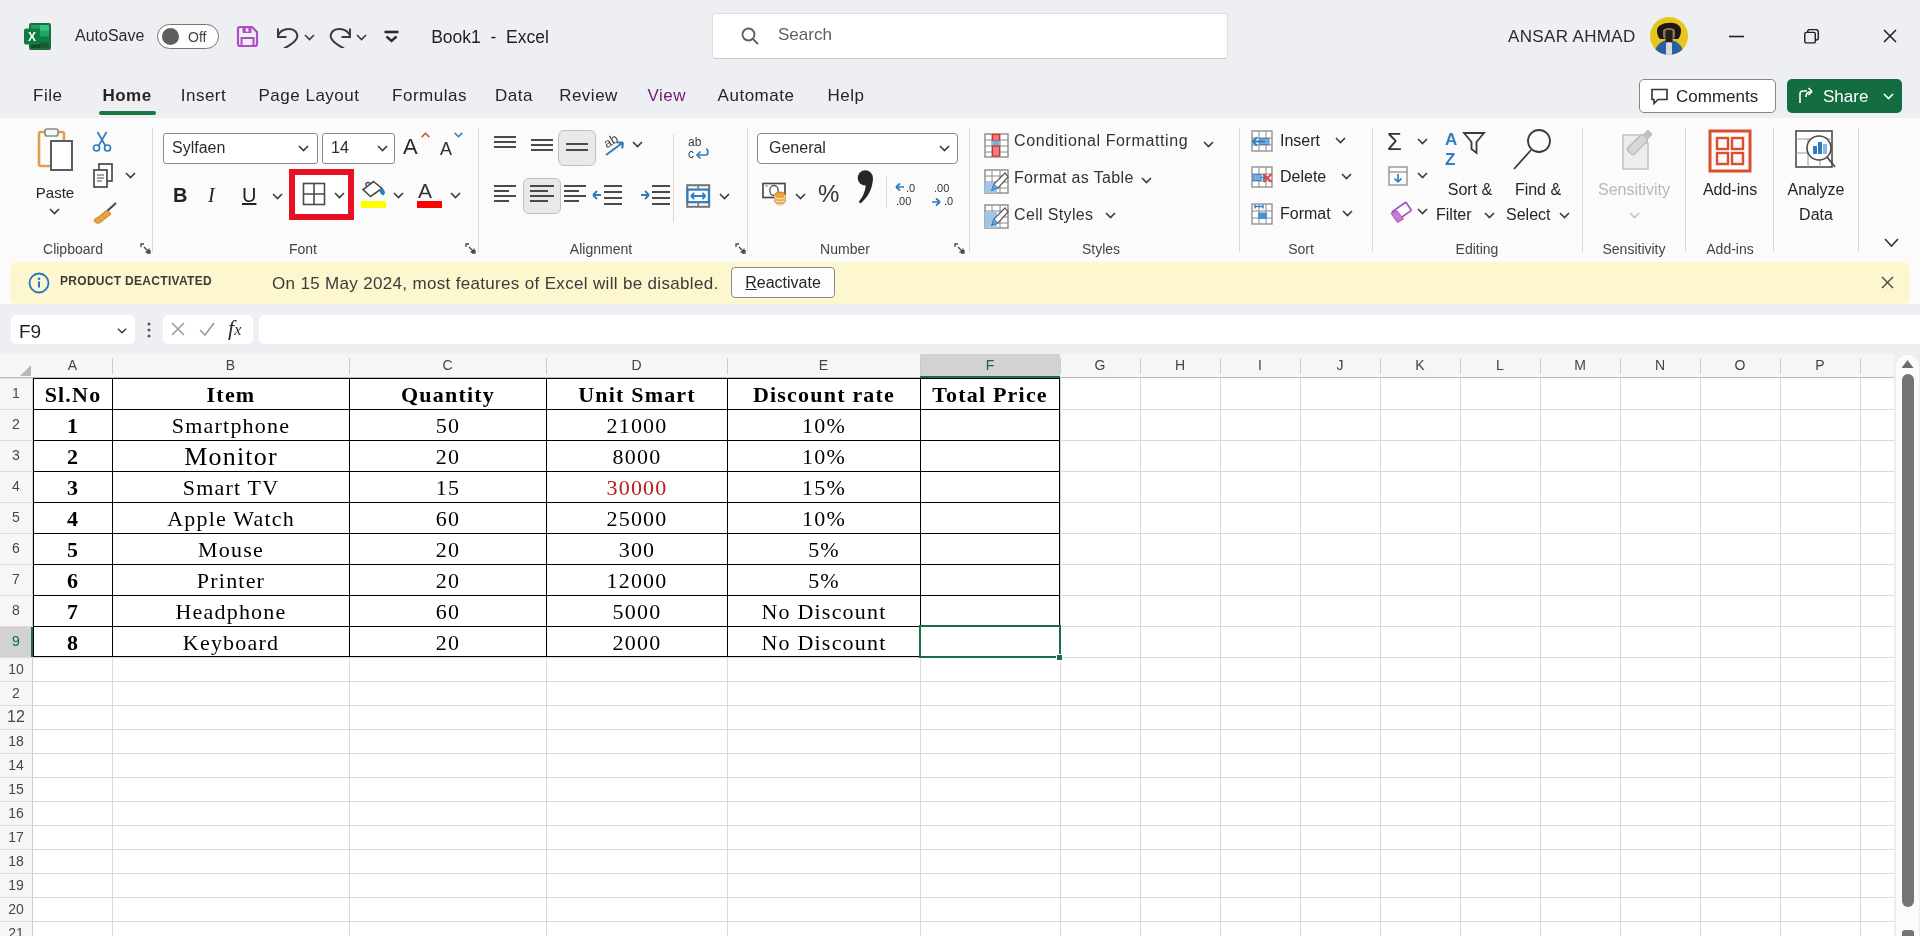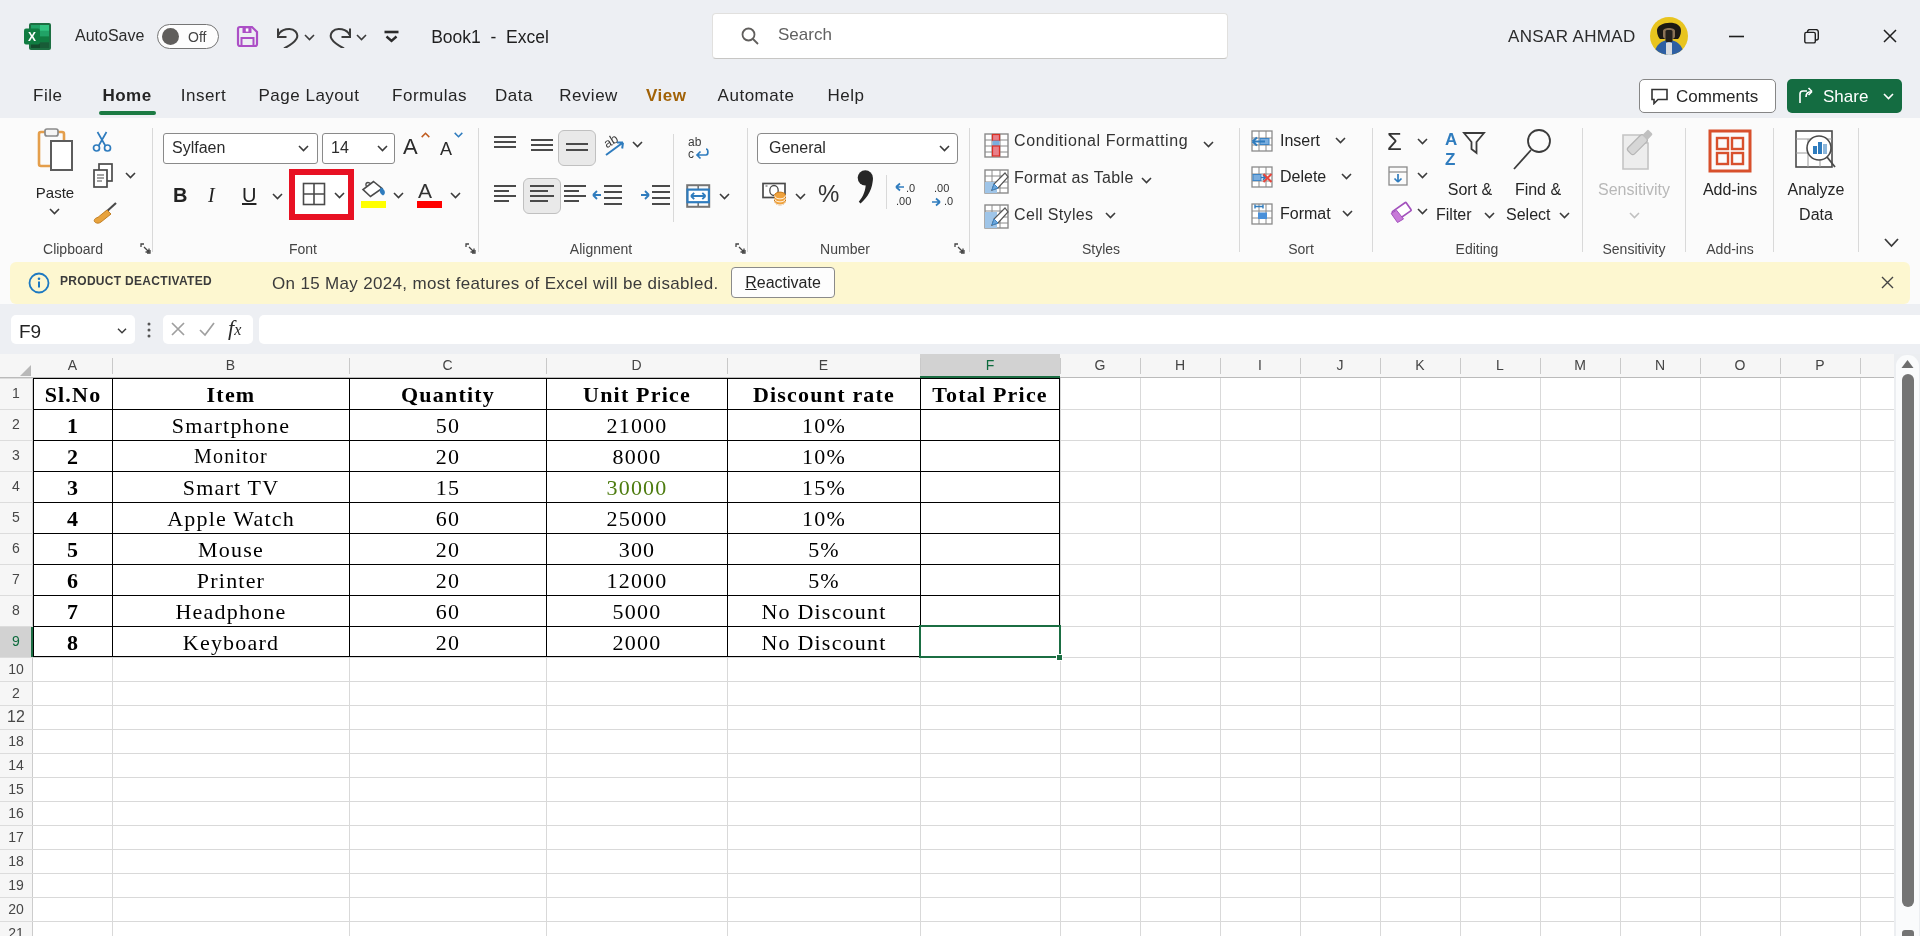--- a/index.html
+++ b/index.html
@@ -88,21 +88,21 @@
 <svg class="abs" style="left:1883px;top:29px" width="14" height="14" viewBox="0 0 14 14">
 <path d="M1 1 L13 13 M13 1 L1 13" stroke="#1f1f1f" stroke-width="1.5"></path>
     </svg>
 <div class="abs" style="left:33px;top:86px;width:29px;text-align:center;font-size:17px;letter-spacing:0.5px;font-weight:normal;color:#252525">File</div>
 <div class="abs" style="left:99px;top:86px;width:56px;text-align:center;font-size:17px;letter-spacing:0.5px;font-weight:bold;color:#252525">Home</div>
 <div class="abs" style="left:180px;top:86px;width:47px;text-align:center;font-size:17px;letter-spacing:0.5px;font-weight:normal;color:#252525">Insert</div>
 <div class="abs" style="left:256px;top:86px;width:106px;text-align:center;font-size:17px;letter-spacing:0.5px;font-weight:normal;color:#252525">Page Layout</div>
 <div class="abs" style="left:389px;top:86px;width:81px;text-align:center;font-size:17px;letter-spacing:0.5px;font-weight:normal;color:#252525">Formulas</div>
 <div class="abs" style="left:493px;top:86px;width:42px;text-align:center;font-size:17px;letter-spacing:0.5px;font-weight:normal;color:#252525">Data</div>
 <div class="abs" style="left:558px;top:86px;width:61px;text-align:center;font-size:17px;letter-spacing:0.5px;font-weight:normal;color:#252525">Review</div>
-<div class="abs" style="left:646px;top:86px;width:40px;text-align:center;font-size:17px;letter-spacing:0.5px;font-weight:bold;color:#a16207">View</div>
+<div class="abs" style="left:646px;top:86px;width:40px;text-align:right;font-size:17px;letter-spacing:0.5px;font-weight:normal;color:#701a75">View</div>
 <div class="abs" style="left:712px;top:86px;width:88px;text-align:center;font-size:17px;letter-spacing:0.5px;font-weight:normal;color:#252525">Automate</div>
 <div class="abs" style="left:827px;top:86px;width:38px;text-align:center;font-size:17px;letter-spacing:0.5px;font-weight:normal;color:#252525">Help</div>
 <div class="abs" style="left:99px;top:111px;width:57px;height:3.5px;background:#1b7a43;border-radius:2px"></div>
 <div class="abs" style="left:1639px;top:79px;width:137px;height:34px;background:#fff;border:1px solid #868686;border-radius:5px"></div>
 <svg class="abs" style="left:1650px;top:88px" width="19" height="17" viewBox="0 0 19 17">
 <path d="M2 1.5 h15 v10 h-9 l-4 4 v-4 h-2 Z" fill="none" stroke="#333" stroke-width="1.6"></path>
     </svg>
 <div class="abs" style="left:1676px;top:87px;font-size:17px;color:#252525">Comments</div>
 <div class="abs" style="left:1787px;top:79px;width:115px;height:34px;background:#146c41;border-radius:5px"></div>
 <svg class="abs" style="left:1797px;top:86px" width="20" height="20" viewBox="0 0 20 20">
@@ -598,39 +598,39 @@
 <div class="abs" style="left:0;top:495px;width:33px;height:1px;background:#dcdcdc"></div>
 <div class="abs" style="left:0;top:519px;width:32px;height:24px;line-height:24px;text-align:center;font-size:14px;color:#474747">19</div>
 <div class="abs" style="left:0;top:519px;width:33px;height:1px;background:#dcdcdc"></div>
 <div class="abs" style="left:0;top:543px;width:32px;height:24px;line-height:24px;text-align:center;font-size:14px;color:#474747">20</div>
 <div class="abs" style="left:0;top:543px;width:33px;height:1px;background:#dcdcdc"></div>
 <div class="abs" style="left:0;top:567px;width:32px;height:24px;line-height:24px;text-align:center;font-size:14px;color:#474747">21</div>
 <div class="abs" style="left:0;top:567px;width:33px;height:1px;background:#dcdcdc"></div>
 <div class="abs" style="left:33px;top:24px;width:79px;height:31px;border-left:1px solid #000;border-top:1px solid #000;font-family:'Liberation Serif',serif;font-size:22px;letter-spacing:1.2px;font-weight:bold;color:#000;text-align:center;line-height:31px">Sl.No</div>
 <div class="abs" style="left:112px;top:24px;width:237px;height:31px;border-left:1px solid #000;border-top:1px solid #000;font-family:'Liberation Serif',serif;font-size:22px;letter-spacing:1.2px;font-weight:bold;color:#000;text-align:center;line-height:31px">Item</div>
 <div class="abs" style="left:349px;top:24px;width:197px;height:31px;border-left:1px solid #000;border-top:1px solid #000;font-family:'Liberation Serif',serif;font-size:22px;letter-spacing:1.2px;font-weight:bold;color:#000;text-align:center;line-height:31px">Quantity</div>
-<div class="abs" style="left:546px;top:24px;width:181px;height:31px;border-left:1px solid #000;border-top:1px solid #000;font-family:'Liberation Serif',serif;font-size:22px;letter-spacing:1.2px;font-weight:bold;color:#000;text-align:center;line-height:31px">Unit Price</div>
+<div class="abs" style="left:546px;top:24px;width:181px;height:31px;border-left:1px solid #000;border-top:1px solid #000;font-family:'Liberation Serif',serif;font-size:22px;letter-spacing:1.2px;font-weight:bold;color:#000;text-align:center;line-height:31px">Unit Smart</div>
 <div class="abs" style="left:727px;top:24px;width:193px;height:31px;border-left:1px solid #000;border-top:1px solid #000;font-family:'Liberation Serif',serif;font-size:22px;letter-spacing:1.2px;font-weight:bold;color:#000;text-align:center;line-height:31px">Discount rate</div>
 <div class="abs" style="left:920px;top:24px;width:140px;height:31px;border-left:1px solid #000;border-top:1px solid #000;border-right:1px solid #000;font-family:'Liberation Serif',serif;font-size:22px;letter-spacing:1.2px;font-weight:bold;color:#000;text-align:center;line-height:31px">Total Price</div>
 <div class="abs" style="left:33px;top:55px;width:79px;height:31px;border-left:1px solid #000;border-top:1px solid #000;font-family:'Liberation Serif',serif;font-size:22px;letter-spacing:1.2px;font-weight:bold;color:#000;text-align:center;line-height:31px">1</div>
 <div class="abs" style="left:112px;top:55px;width:237px;height:31px;border-left:1px solid #000;border-top:1px solid #000;font-family:'Liberation Serif',serif;font-size:22px;letter-spacing:1.2px;font-weight:normal;color:#000;text-align:center;line-height:31px">Smartphone</div>
 <div class="abs" style="left:349px;top:55px;width:197px;height:31px;border-left:1px solid #000;border-top:1px solid #000;font-family:'Liberation Serif',serif;font-size:22px;letter-spacing:1.2px;font-weight:normal;color:#000;text-align:center;line-height:31px">50</div>
 <div class="abs" style="left:546px;top:55px;width:181px;height:31px;border-left:1px solid #000;border-top:1px solid #000;font-family:'Liberation Serif',serif;font-size:22px;letter-spacing:1.2px;font-weight:normal;color:#000;text-align:center;line-height:31px">21000</div>
 <div class="abs" style="left:727px;top:55px;width:193px;height:31px;border-left:1px solid #000;border-top:1px solid #000;font-family:'Liberation Serif',serif;font-size:22px;letter-spacing:1.2px;font-weight:normal;color:#000;text-align:center;line-height:31px">10%</div>
 <div class="abs" style="left:920px;top:55px;width:140px;height:31px;border-left:1px solid #000;border-top:1px solid #000;border-right:1px solid #000;font-family:'Liberation Serif',serif;font-size:22px;letter-spacing:1.2px;font-weight:normal;color:#000;text-align:center;line-height:31px"></div>
 <div class="abs" style="left:33px;top:86px;width:79px;height:31px;border-left:1px solid #000;border-top:1px solid #000;font-family:'Liberation Serif',serif;font-size:22px;letter-spacing:1.2px;font-weight:bold;color:#000;text-align:center;line-height:31px">2</div>
-<div class="abs" style="left:112px;top:86px;width:237px;height:31px;border-left:1px solid #000;border-top:1px solid #000;font-family:'Liberation Serif',serif;font-size:20px;letter-spacing:1.2px;font-weight:normal;color:#000;text-align:center;line-height:31px">Monitor</div>
+<div class="abs" style="left:112px;top:86px;width:237px;height:31px;border-left:1px solid #000;border-top:1px solid #000;font-family:'Liberation Serif',serif;font-size:26px;letter-spacing:1.2px;font-weight:normal;color:#000;text-align:center;line-height:31px">Monitor</div>
 <div class="abs" style="left:349px;top:86px;width:197px;height:31px;border-left:1px solid #000;border-top:1px solid #000;font-family:'Liberation Serif',serif;font-size:22px;letter-spacing:1.2px;font-weight:normal;color:#000;text-align:center;line-height:31px">20</div>
 <div class="abs" style="left:546px;top:86px;width:181px;height:31px;border-left:1px solid #000;border-top:1px solid #000;font-family:'Liberation Serif',serif;font-size:22px;letter-spacing:1.2px;font-weight:normal;color:#000;text-align:center;line-height:31px">8000</div>
 <div class="abs" style="left:727px;top:86px;width:193px;height:31px;border-left:1px solid #000;border-top:1px solid #000;font-family:'Liberation Serif',serif;font-size:22px;letter-spacing:1.2px;font-weight:normal;color:#000;text-align:center;line-height:31px">10%</div>
 <div class="abs" style="left:920px;top:86px;width:140px;height:31px;border-left:1px solid #000;border-top:1px solid #000;border-right:1px solid #000;font-family:'Liberation Serif',serif;font-size:22px;letter-spacing:1.2px;font-weight:normal;color:#000;text-align:center;line-height:31px"></div>
 <div class="abs" style="left:33px;top:117px;width:79px;height:31px;border-left:1px solid #000;border-top:1px solid #000;font-family:'Liberation Serif',serif;font-size:22px;letter-spacing:1.2px;font-weight:bold;color:#000;text-align:center;line-height:31px">3</div>
 <div class="abs" style="left:112px;top:117px;width:237px;height:31px;border-left:1px solid #000;border-top:1px solid #000;font-family:'Liberation Serif',serif;font-size:22px;letter-spacing:1.2px;font-weight:normal;color:#000;text-align:center;line-height:31px">Smart TV</div>
 <div class="abs" style="left:349px;top:117px;width:197px;height:31px;border-left:1px solid #000;border-top:1px solid #000;font-family:'Liberation Serif',serif;font-size:22px;letter-spacing:1.2px;font-weight:normal;color:#000;text-align:center;line-height:31px">15</div>
-<div class="abs" style="left:546px;top:117px;width:181px;height:31px;border-left:1px solid #000;border-top:1px solid #000;font-family:'Liberation Serif',serif;font-size:22px;letter-spacing:1.2px;font-weight:normal;color:#4d7c0f;text-align:center;line-height:31px">30000</div>
+<div class="abs" style="left:546px;top:117px;width:181px;height:31px;border-left:1px solid #000;border-top:1px solid #000;font-family:'Liberation Serif',serif;font-size:22px;letter-spacing:1.2px;font-weight:normal;color:#b91c1c;text-align:center;line-height:31px">30000</div>
 <div class="abs" style="left:727px;top:117px;width:193px;height:31px;border-left:1px solid #000;border-top:1px solid #000;font-family:'Liberation Serif',serif;font-size:22px;letter-spacing:1.2px;font-weight:normal;color:#000;text-align:center;line-height:31px">15%</div>
 <div class="abs" style="left:920px;top:117px;width:140px;height:31px;border-left:1px solid #000;border-top:1px solid #000;border-right:1px solid #000;font-family:'Liberation Serif',serif;font-size:22px;letter-spacing:1.2px;font-weight:normal;color:#000;text-align:center;line-height:31px"></div>
 <div class="abs" style="left:33px;top:148px;width:79px;height:31px;border-left:1px solid #000;border-top:1px solid #000;font-family:'Liberation Serif',serif;font-size:22px;letter-spacing:1.2px;font-weight:bold;color:#000;text-align:center;line-height:31px">4</div>
 <div class="abs" style="left:112px;top:148px;width:237px;height:31px;border-left:1px solid #000;border-top:1px solid #000;font-family:'Liberation Serif',serif;font-size:22px;letter-spacing:1.2px;font-weight:normal;color:#000;text-align:center;line-height:31px">Apple Watch</div>
 <div class="abs" style="left:349px;top:148px;width:197px;height:31px;border-left:1px solid #000;border-top:1px solid #000;font-family:'Liberation Serif',serif;font-size:22px;letter-spacing:1.2px;font-weight:normal;color:#000;text-align:center;line-height:31px">60</div>
 <div class="abs" style="left:546px;top:148px;width:181px;height:31px;border-left:1px solid #000;border-top:1px solid #000;font-family:'Liberation Serif',serif;font-size:22px;letter-spacing:1.2px;font-weight:normal;color:#000;text-align:center;line-height:31px">25000</div>
 <div class="abs" style="left:727px;top:148px;width:193px;height:31px;border-left:1px solid #000;border-top:1px solid #000;font-family:'Liberation Serif',serif;font-size:22px;letter-spacing:1.2px;font-weight:normal;color:#000;text-align:center;line-height:31px">10%</div>
 <div class="abs" style="left:920px;top:148px;width:140px;height:31px;border-left:1px solid #000;border-top:1px solid #000;border-right:1px solid #000;font-family:'Liberation Serif',serif;font-size:22px;letter-spacing:1.2px;font-weight:normal;color:#000;text-align:center;line-height:31px"></div>
 <div class="abs" style="left:33px;top:179px;width:79px;height:31px;border-left:1px solid #000;border-top:1px solid #000;font-family:'Liberation Serif',serif;font-size:22px;letter-spacing:1.2px;font-weight:bold;color:#000;text-align:center;line-height:31px">5</div>
 <div class="abs" style="left:112px;top:179px;width:237px;height:31px;border-left:1px solid #000;border-top:1px solid #000;font-family:'Liberation Serif',serif;font-size:22px;letter-spacing:1.2px;font-weight:normal;color:#000;text-align:center;line-height:31px">Mouse</div>

